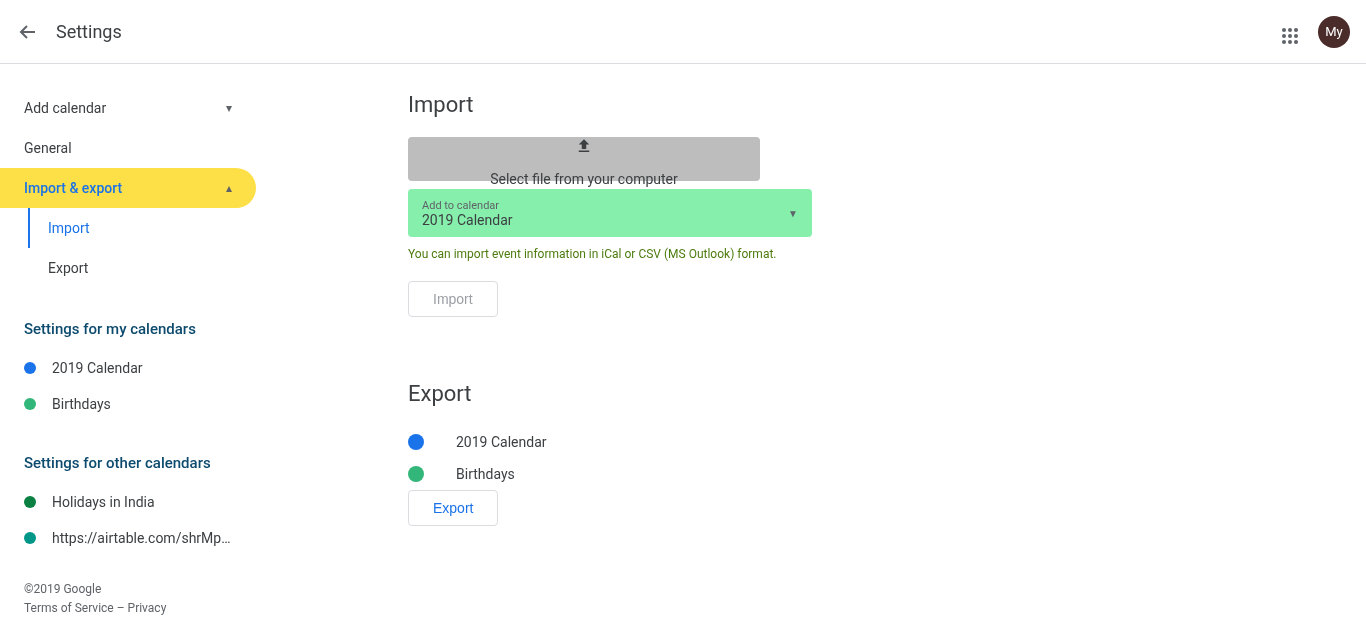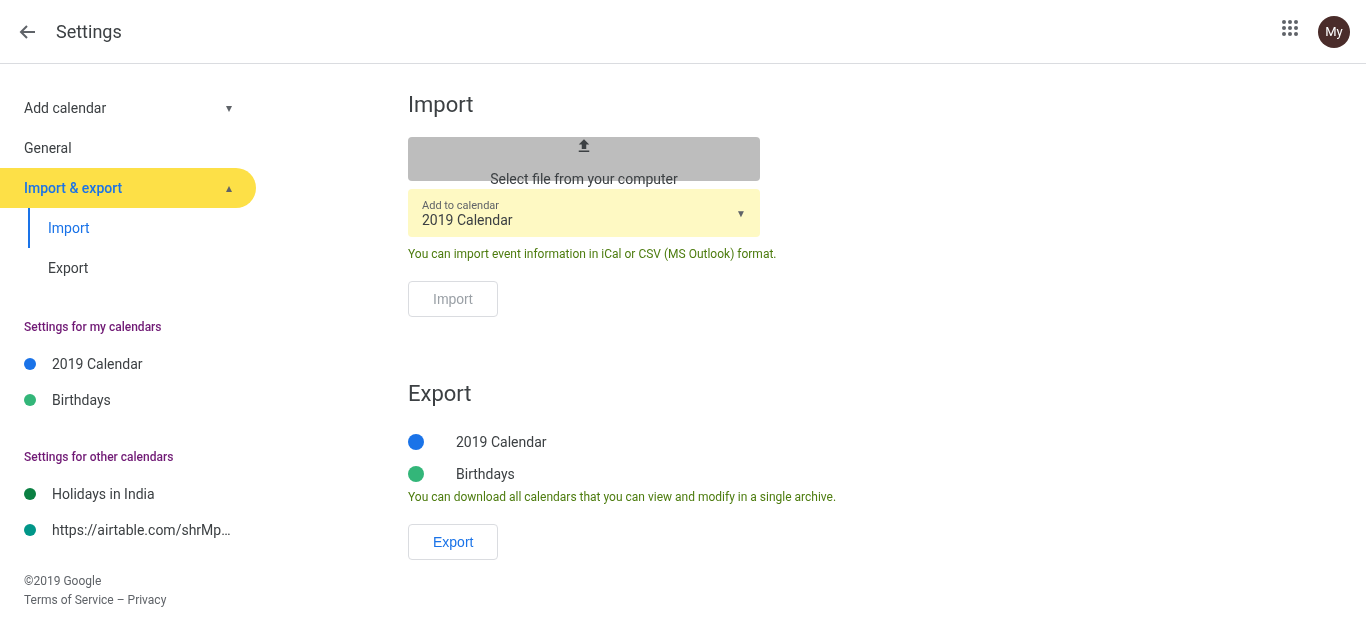--- a/index.html
+++ b/index.html
@@ -2,43 +2,43 @@
 <html><head>
 <meta charset="utf-8">
 <style>
 * { box-sizing: border-box; margin: 0; padding: 0; }
 body { font-family: 'Google Sans', Roboto, Arial, sans-serif; background: #fff; color: #3c4043; width: 1366px; height: 618px; overflow: hidden; }
 
 .header { height: 64px; display: flex; align-items: center; padding: 0 16px; border-bottom: 1px solid #dadce0; justify-content: space-between; }
 .header-left { display: flex; align-items: center; gap: 16px; }
 .back-arrow { width: 24px; height: 24px; cursor: pointer; display: flex; align-items: center; justify-content: center; color: #5f6368; }
 .header-title { font-size: 18px; color: #3c4043; font-weight: 400; }
-.header-right { display: flex; align-items: flex-start; gap: 16px; }
+.header-right { display: flex; align-items: flex-end; gap: 16px; }
 .apps-icon { width: 24px; height: 24px; cursor: pointer; color: #5f6368; display: flex; align-items: center; justify-content: center; }
 .avatar { width: 32px; height: 32px; border-radius: 50%; background: #4a2c2a; color: #fff; display: flex; align-items: center; justify-content: center; font-size: 13px; cursor: pointer; }
 
 .body { display: flex; height: 554px; }
 .sidebar { width: 256px; padding: 24px 0 0 0; overflow-y: auto; }
 .side-item { height: 40px; display: flex; align-items: center; padding: 0 24px; font-size: 14px; color: #3c4043; cursor: pointer; justify-content: space-between; border-radius: 0 20px 20px 0; }
 .side-item.active { background: #fde047; color: #1a73e8; font-weight: 500; }
 .side-item .chev { color: #5f6368; font-size: 12px; }
 .sub-list { margin-left: 28px; border-left: 0; }
 .sub-item { height: 40px; display: flex; align-items: center; padding-left: 20px; font-size: 14px; color: #3c4043; cursor: pointer; }
 .sub-item.active { color: #1a73e8; border-left: 2px solid #1a73e8; padding-left: 18px; }
-.section-heading { font-size: 12px; font-weight: 500; color: #701a75; padding: 12px 24px; margin-top: 20px; }
+.section-heading { font-size: 15px; font-weight: 500; color: #0c4a6e; padding: 12px 24px; margin-top: 20px; }
 .cal-item { display: flex; align-items: center; gap: 16px; padding: 10px 24px; font-size: 14px; color: #3c4043; cursor: pointer; }
 .dot { width: 12px; height: 12px; border-radius: 50%; flex-shrink: 0; }
 .cal-label { white-space: nowrap; overflow: hidden; text-overflow: ellipsis; }
 .footer { padding: 24px; font-size: 12px; color: #5f6368; line-height: 1.6; }
 
 .main { flex: 1; padding: 28px 0 0 152px; }
 .main-section-title { font-size: 22px; color: #3c4043; font-weight: 400; margin-bottom: 20px; }
 .file-select { width: 352px; height: 44px; background: #bdbdbd; border-radius: 4px; display: flex; align-items: center; padding: 0 20px; gap: 16px; color: #3c4043; font-size: 14px; cursor: pointer; margin-bottom: 8px; flex-direction: column; }
 .upload-ico { width: 18px; height: 18px; }
-.cal-select { width: 352px; height: 48px; background: #fef9c3; border-radius: 4px; padding: 6px 14px; display: flex; justify-content: space-between; align-items: center; cursor: pointer; margin-bottom: 10px; }
+.cal-select { width: 404px; height: 48px; background: #86efac; border-radius: 4px; padding: 6px 14px; display: flex; justify-content: space-between; align-items: center; cursor: pointer; margin-bottom: 10px; }
 .cal-select-inner { display: flex; flex-direction: column; }
 .cal-select-label { font-size: 11px; color: #5f6368; }
 .cal-select-value { font-size: 14px; color: #3c4043; }
 .cal-select .tri { color: #5f6368; font-size: 10px; }
 .hint { font-size: 12px; color: #4d7c0f; margin-bottom: 20px; }
 .btn { height: 36px; padding: 0 24px; border: 1px solid #dadce0; border-radius: 4px; background: #fff; font-size: 14px; cursor: pointer; display: inline-flex; align-items: center; }
 .btn.disabled { color: #9aa0a6; }
 .btn.primary { color: #1a73e8; }
 .export-section { margin-top: 64px; }
 .export-cal { display: flex; align-items: center; gap: 32px; padding: 8px 0; font-size: 14px; color: #3c4043; }
@@ -153,18 +153,17 @@
 
       <div class="export-cal">
         <span class="dot" style="background: rgb(26, 115, 232);"></span>
         <span>2019 Calendar</span>
       </div>
       <div class="export-cal">
         <span class="dot" style="background: rgb(51, 182, 121);"></span>
         <span>Birthdays</span>
       </div>
 
-      <div class="hint">You can download all calendars that you can view and modify in a single archive.</div>
 
       <button class="btn primary">Export</button>
     </div>
   </div>
 </div>
 
 </body></html>

